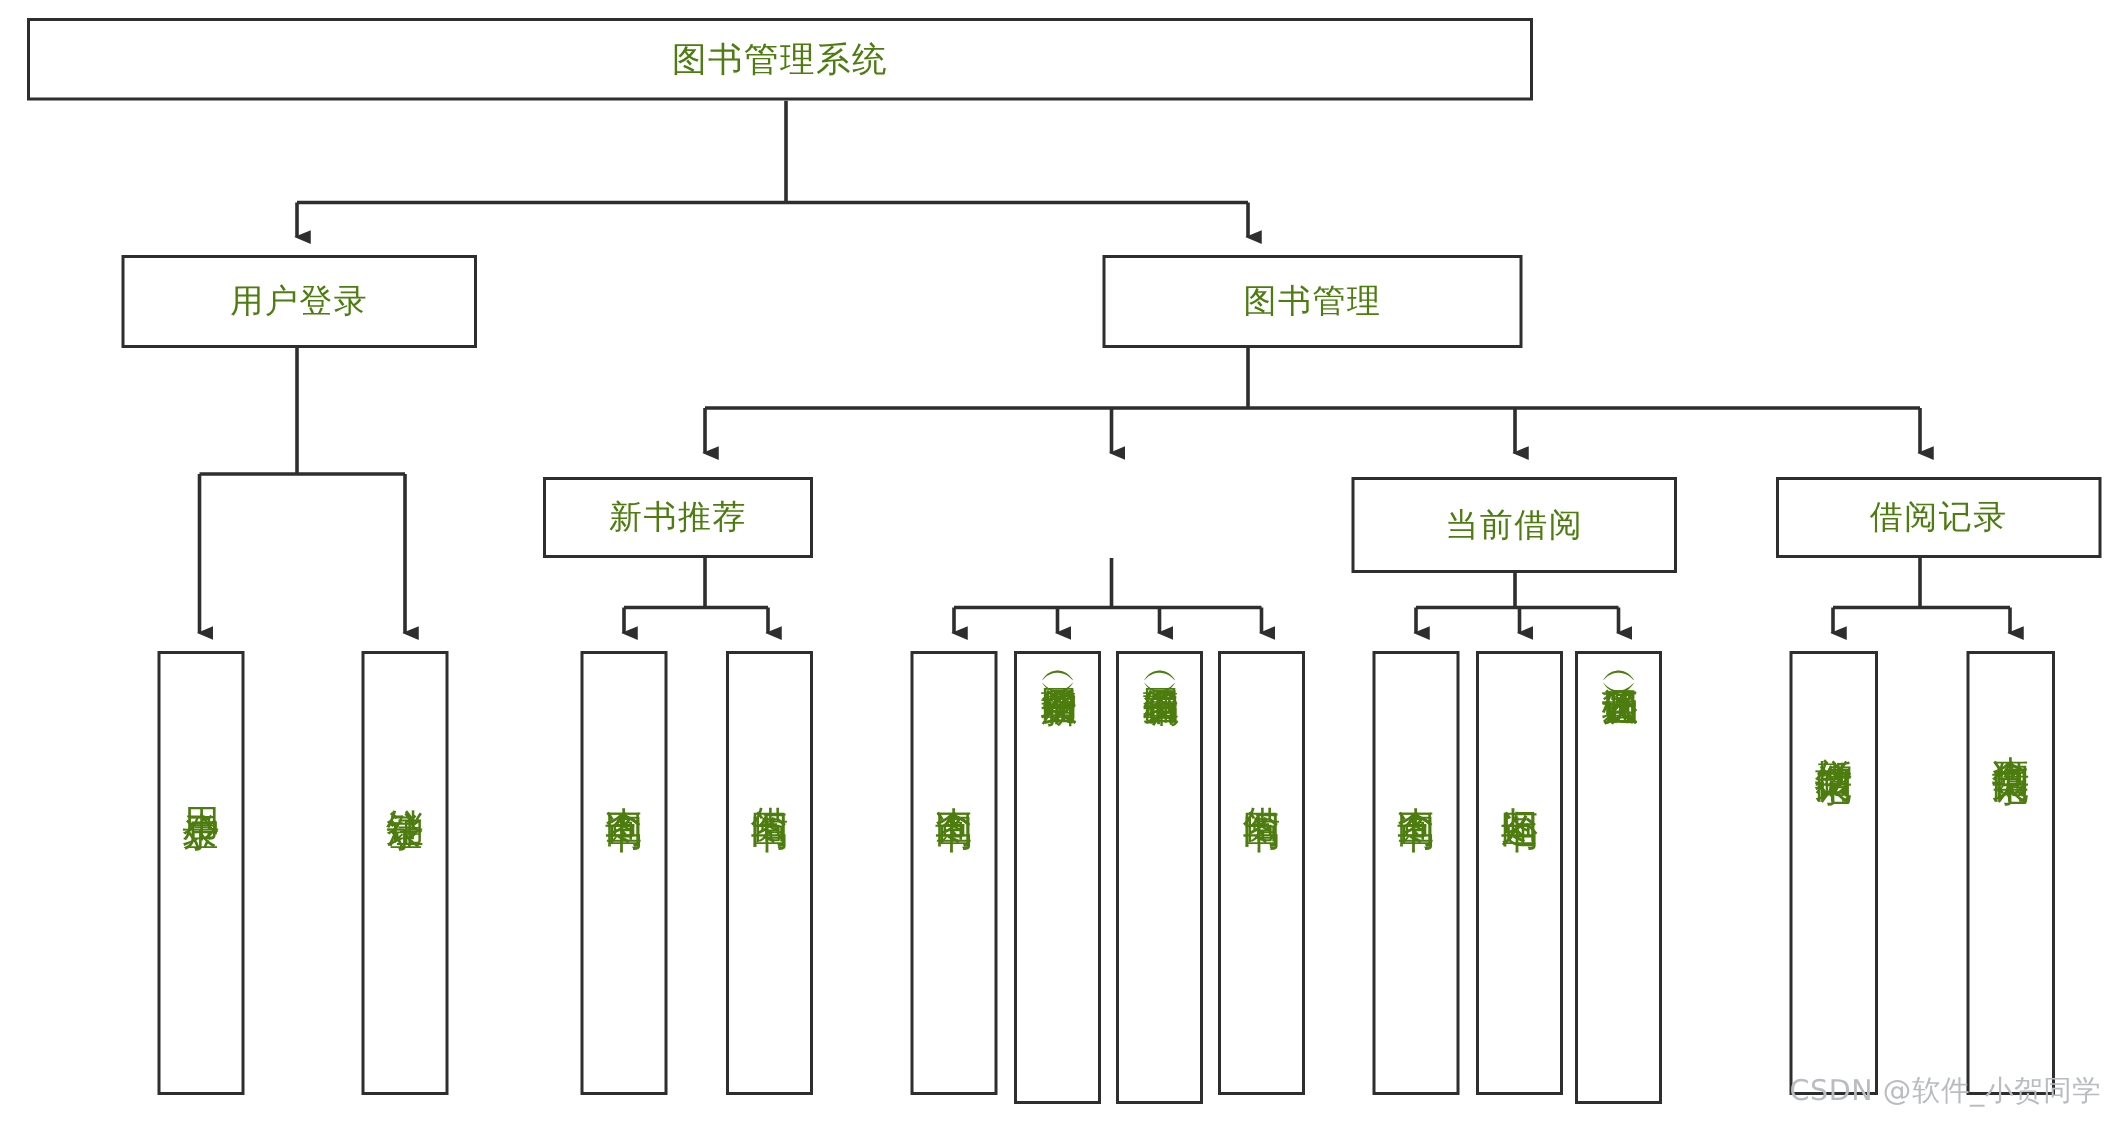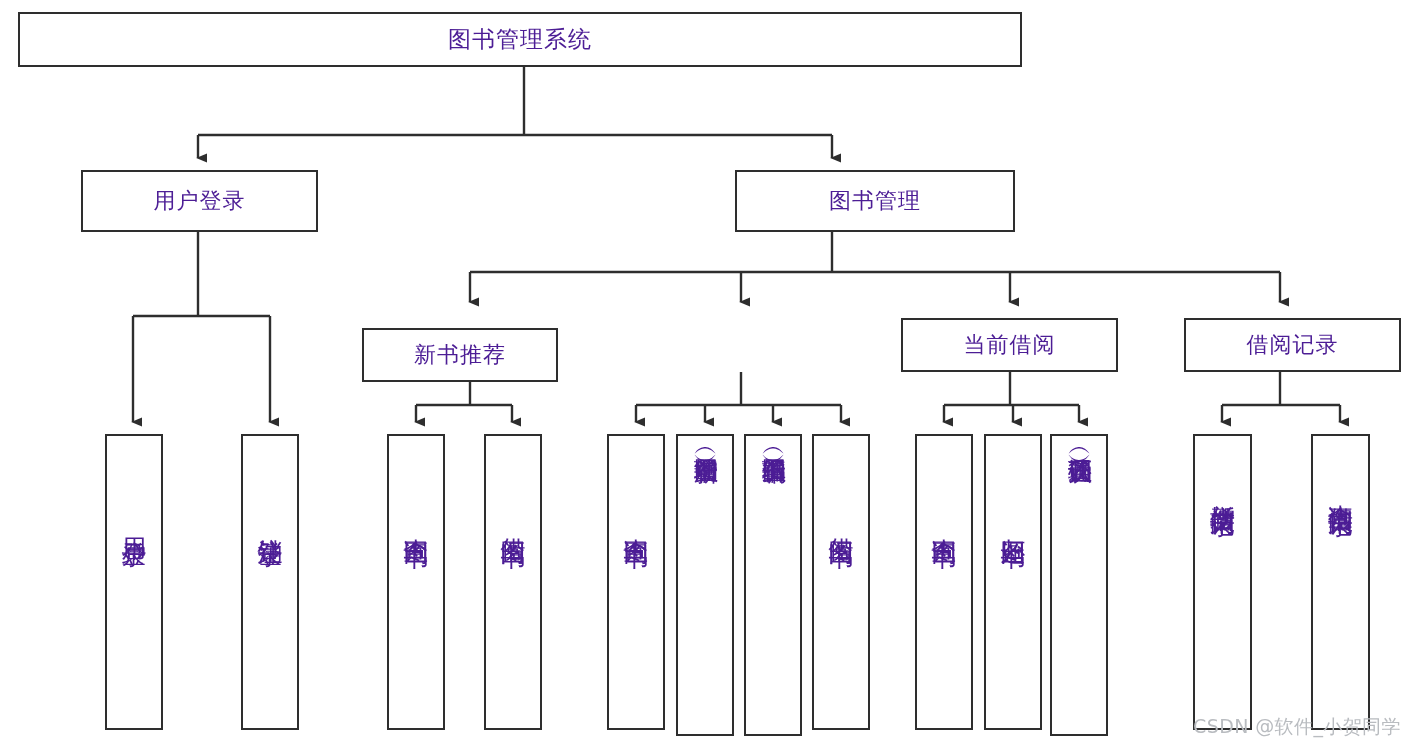--- a/index.html
+++ b/index.html
@@ -28,21 +28,21 @@
     display: block;
   }
   .node-box {
     position: absolute;
     box-sizing: border-box;
     border: 2.2px solid #2e2e2e;
     background: #ffffff;
     display: flex;
     align-items: center;
     justify-content: center;
-    color: #4c1d95;
+    color: #4d7c0f;
   }
   .node-h {
     font-size: 22px;
     letter-spacing: 1px;
     white-space: nowrap;
   }
   .node-root .node-h {
     font-size: 23px;
   }
   .node-leaf {
@@ -133,24 +133,24 @@
     <span class="node-h">图书管理系统</span>
   </div>
 
   <div class="node-box" style="left:81px; top:170px; width:237px; height:62px;">
     <span class="node-h">用户登录</span>
   </div>
   <div class="node-box" style="left:735px; top:170px; width:280px; height:62px;">
     <span class="node-h">图书管理</span>
   </div>
 
-  <div class="node-box" style="left:362px; top:318px; width:196px; height:54px;margin-top:10px;">
+  <div class="node-box" style="left:362px; top:318px; width:180px; height:54px;">
     <span class="node-h">新书推荐</span>
   </div>
-  <div class="node-box" style="left:901px; top:318px; width:217px; height:54px;">
+  <div class="node-box" style="left:901px; top:318px; width:217px; height:64px;">
     <span class="node-h">当前借阅</span>
   </div>
   <div class="node-box" style="left:1172px; top:318px; width:217px; height:54px;margin-left:12px;">
     <span class="node-h">借阅记录</span>
   </div>
 
   <div class="node-box node-leaf" style="left:105px; top:434px; width:58px; height:296px; padding-top:82px;">
     <span class="node-v">用户登录</span>
   </div>
   <div class="node-box node-leaf" style="left:241px; top:434px; width:58px; height:296px; padding-top:82px;">

